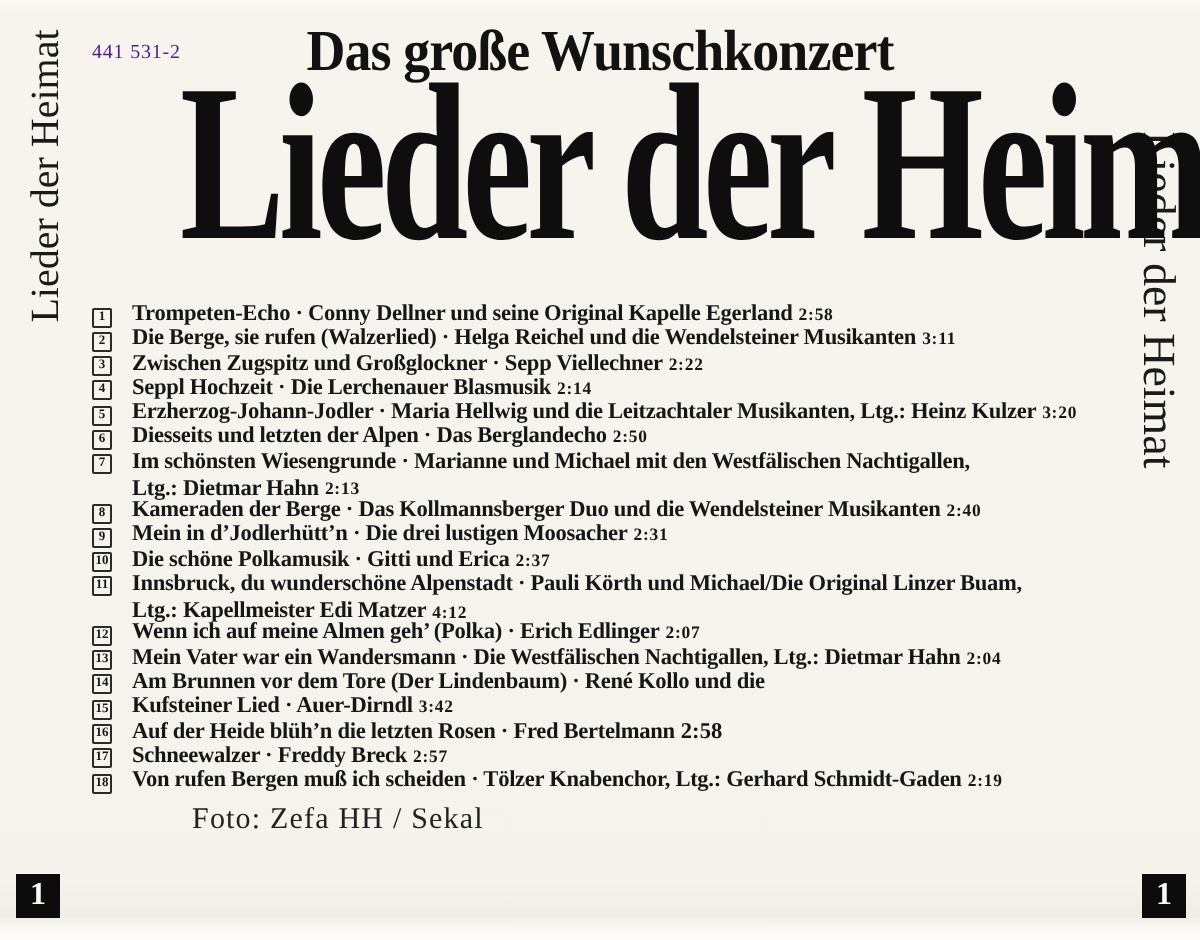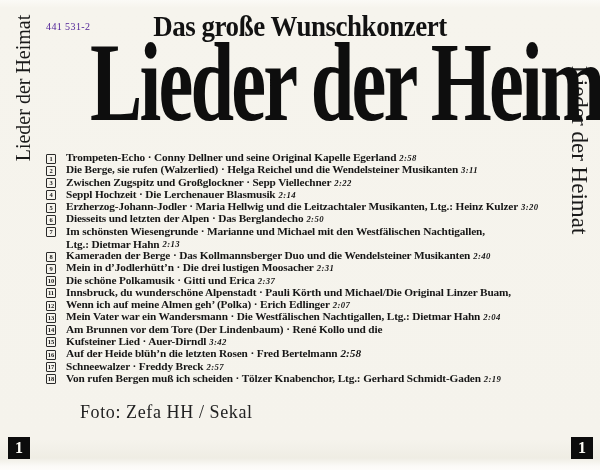--- a/index.html
+++ b/index.html
@@ -74,29 +74,28 @@
     line-height:8px;text-align:center;
     vertical-align:0.5px;
     margin-right:10px;
     letter-spacing:0;
   }
   .num-box.ghost{border-color:transparent;}
   .dur{
     font-size:8.7px;
     letter-spacing:0.4px;
     margin-left:3px;
-    font-style:italic;
   }
   .dur-large{
     font-size:11.3px;
     letter-spacing:0;
   }
   .photo-credit{
-    position:absolute;left:80px;top:402px;
-    font-size:18px;font-weight:normal;
+    position:absolute;left:96px;top:402px;
+    font-size:15px;font-weight:normal;
     letter-spacing:0.6px;
     color:#222;
   }
   .badge{
     position:absolute;
     width:22px;height:22px;
     background:#0c0c0c;
     color:#fbfaf4;
     font-size:16px;font-weight:bold;
     text-align:center;line-height:21px;
@@ -120,20 +119,21 @@
     <div class="track-line"><span class="num-box">3</span><span>Zwischen Zugspitz und Großglockner · Sepp Viellechner</span><span class="dur">2:22</span></div>
     <div class="track-line"><span class="num-box">4</span><span>Seppl Hochzeit · Die Lerchenauer Blasmusik</span><span class="dur">2:14</span></div>
     <div class="track-line"><span class="num-box">5</span><span>Erzherzog-Johann-Jodler · Maria Hellwig und die Leitzachtaler Musikanten, Ltg.: Heinz Kulzer</span><span class="dur">3:20</span></div>
     <div class="track-line"><span class="num-box">6</span><span>Diesseits und letzten der Alpen · Das Berglandecho</span><span class="dur">2:50</span></div>
     <div class="track-line"><span class="num-box">7</span><span>Im schönsten Wiesengrunde · Marianne und Michael mit den Westfälischen Nachtigallen,</span></div>
     <div class="track-line"><span class="num-box ghost"></span><span>Ltg.: Dietmar Hahn</span><span class="dur">2:13</span></div>
     <div class="track-line"><span class="num-box">8</span><span>Kameraden der Berge · Das Kollmannsberger Duo und die Wendelsteiner Musikanten</span><span class="dur">2:40</span></div>
     <div class="track-line"><span class="num-box">9</span><span>Mein in d’Jodlerhütt’n · Die drei lustigen Moosacher</span><span class="dur">2:31</span></div>
     <div class="track-line"><span class="num-box">10</span><span>Die schöne Polkamusik · Gitti und Erica</span><span class="dur">2:37</span></div>
     <div class="track-line"><span class="num-box">11</span><span>Innsbruck, du wunderschöne Alpenstadt · Pauli Körth und Michael/Die Original Linzer Buam,</span></div>
+    <div class="track-line"><span class="num-box ghost"></span><span>Ltg.: Kapellmeister Edi Matzer</span><span class="dur">4:12</span></div>
     <div class="track-line"><span class="num-box">12</span><span>Wenn ich auf meine Almen geh’ (Polka) · Erich Edlinger</span><span class="dur">2:07</span></div>
     <div class="track-line"><span class="num-box">13</span><span>Mein Vater war ein Wandersmann · Die Westfälischen Nachtigallen, Ltg.: Dietmar Hahn</span><span class="dur">2:04</span></div>
     <div class="track-line"><span class="num-box">14</span><span>Am Brunnen vor dem Tore (Der Lindenbaum) · René Kollo und die</span></div>
     <div class="track-line"><span class="num-box">15</span><span>Kufsteiner Lied · Auer-Dirndl</span><span class="dur">3:42</span></div>
     <div class="track-line"><span class="num-box">16</span><span>Auf der Heide blüh’n die letzten Rosen · Fred Bertelmann</span><span class="dur dur-large">2:58</span></div>
     <div class="track-line"><span class="num-box">17</span><span>Schneewalzer · Freddy Breck</span><span class="dur">2:57</span></div>
     <div class="track-line"><span class="num-box">18</span><span>Von rufen Bergen muß ich scheiden · Tölzer Knabenchor, Ltg.: Gerhard Schmidt-Gaden</span><span class="dur">2:19</span></div>
   </div>
 
 <div class="photo-credit">Foto: Zefa HH /  Sekal</div>

